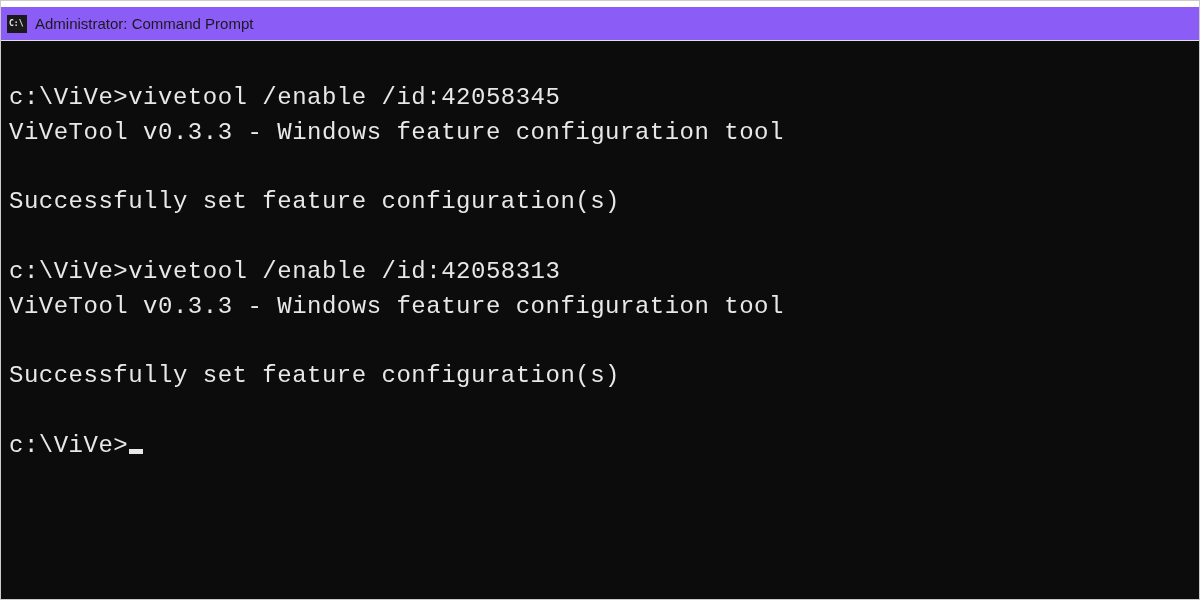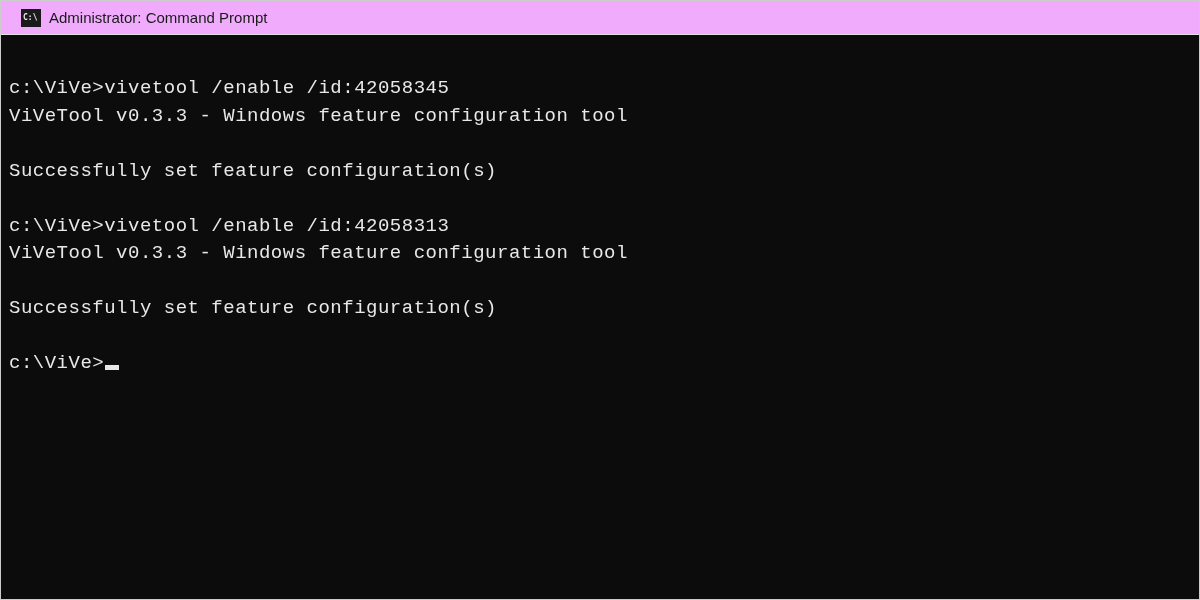--- a/index.html
+++ b/index.html
@@ -16,26 +16,27 @@
     }
     .window {
       width: 100%;
       height: 100%;
       display: flex;
       flex-direction: column;
       border: 1px solid #ccc;
     }
     .titlebar {
       height: 34px;
-      background: #f0abfc;
+      background: #8b5cf6;
       display: flex;
       align-items: center;
-      padding: 0 20px;
+      padding: 0 6px;
       border-bottom: 1px solid #e0e0e0;
       gap: 8px;
+      margin-top: 6px;
     }
     .titlebar-icon {
       width: 20px;
       height: 18px;
       background: #1a1a1a;
       position: relative;
       display: flex;
       align-items: center;
       justify-content: flex-start;
       padding-left: 2px;
@@ -50,21 +51,21 @@
     }
     .titlebar-text {
       font-size: 15px;
       color: #1a1a1a;
     }
     .terminal {
       flex: 1;
       background: #0c0c0c;
       color: #e8e8e8;
       font-family: Consolas, "Courier New", monospace;
-      font-size: 19px;
+      font-size: 24px;
       line-height: 1.45;
       padding: 40px 8px 8px 8px;
       white-space: pre;
       overflow: hidden;
       letter-spacing: 0.5px;
     }
     .terminal-line {
       display: block;
     }
     .cursor {

